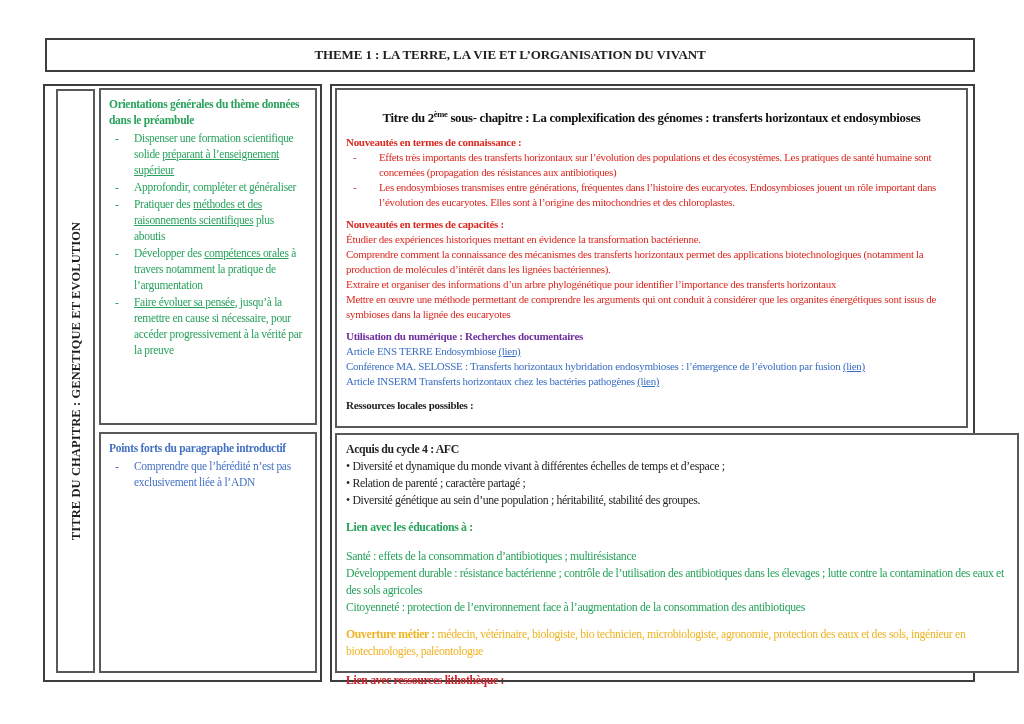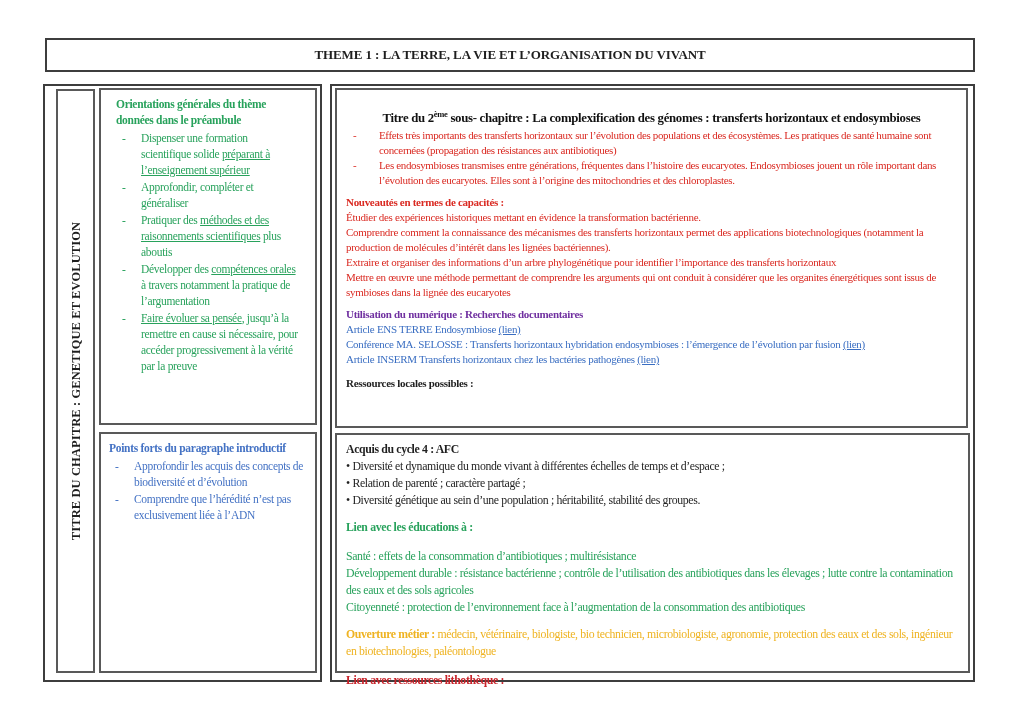--- a/index.html
+++ b/index.html
@@ -19,37 +19,37 @@
   .right-outer{left:330px;top:84px;width:645px;height:598px;border:2px solid #3d3d3d;}
   
   .vstrip{left:56px;top:89px;width:39px;height:584px;border:2px solid #595959;}
   .vstrip .vtext{
     position:absolute;left:50%;top:50%;width:560px;
     transform:translate(-50%,-50%) rotate(-90deg);
     text-align:center;font-weight:bold;font-size:12.5px;white-space:nowrap;
     letter-spacing:0.1px;
   }
   
-  .green-box{left:99px;top:88px;width:218px;height:337px;border:2px solid #595959;padding:6px 15px;}
+  .green-box{left:99px;top:88px;width:218px;height:337px;border:2px solid #595959;padding:6px 8px;}
   .blue-box{left:99px;top:432px;width:218px;height:241px;border:2px solid #595959;padding:6px 8px;}
   .green-box, .blue-box{font-size:11.5px;letter-spacing:-0.3px;line-height:16px;}
   .gb-title{font-weight:bold;color:#28a25c;margin:0 0 2px 0;}
   .bb-title{font-weight:bold;color:#4472c4;margin:0 0 2px 0;}
   ul.dash{list-style:none;margin:0;padding:0;}
   ul.dash li{position:relative;padding-left:25px;margin:0 0 1px 0;}
   ul.dash li::before{content:"-";position:absolute;left:6px;}
   .green-box ul.dash li{color:#28a25c;}
   .green-box ul.dash li::before{color:#28a25c;}
   .blue-box ul.dash li{color:#4472c4;}
   .blue-box ul.dash li::before{color:#4472c4;}
   .u{text-decoration:underline;}
   
   .tr-box{left:335px;top:88px;width:633px;height:340px;border:2px solid #595959;padding:12px 9px 0 9px;
           font-size:11px;letter-spacing:-0.3px;line-height:15px;}
-  .br-box{left:335px;top:433px;width:635px;height:240px;border:2px solid #595959;padding:6px 9px 0 9px;
+  .br-box{left:335px;top:433px;width:684px;height:240px;border:2px solid #595959;padding:6px 9px 0 9px;
           font-size:11.8px;letter-spacing:-0.35px;line-height:17px;}
   .center-title{text-align:center;font-weight:bold;font-size:12.8px;line-height:20px;color:#111;margin:2px 0 0 0;}
   .center-title sup{font-size:8.5px;}
   .sec-heading{font-weight:bold;margin:7px 0 0 0;}
   .red{color:#da2a22;}
   ul.red-list{list-style:none;margin:0;padding:0;color:#da2a22;letter-spacing:-0.35px;}
   ul.red-list li{position:relative;padding-left:33px;}
   ul.red-list li::before{content:"-";position:absolute;left:7px;}
   .cap-line{margin:0;color:#da2a22;}
   .purple{color:#7030a0;}
@@ -96,30 +96,30 @@
     </li>
     <li>
       <span></span><span class="u">Faire évoluer sa pensée</span><span>, jusqu’à la remettre en cause si nécessaire, pour accéder progressivement à la vérité par la preuve</span>
     </li>
   </ul>
 </div>
 
 <div class="box blue-box">
   <p class="bb-title">Points forts du paragraphe introductif</p>
   <ul class="dash">
-    <li>Approfondir les acquis des concepts de biodiversité et d’évolution</li>
     <li>Comprendre que l’hérédité n’est pas exclusivement liée à l’ADN</li>
   </ul>
 </div>
 
 <div class="box right-outer"></div>
 
 <div class="box tr-box">
   <p class="center-title"><span>Titre du 2</span><sup>ème</sup><span> sous- chapitre : La complexification des génomes : transferts horizontaux et endosymbioses</span></p>
 
+  <p class="sec-heading red">Nouveautés en termes de connaissance :</p>
   <ul class="red-list">
     <li>Effets très importants des transferts horizontaux sur l’évolution des populations et des écosystèmes. Les pratiques de santé humaine sont concernées (propagation des résistances aux antibiotiques)</li>
     <li>Les endosymbioses transmises entre générations, fréquentes dans l’histoire des eucaryotes. Endosymbioses jouent un rôle important dans l’évolution des eucaryotes. Elles sont à l’origine des mitochondries et des chloroplastes.</li>
   </ul>
 
   <p class="sec-heading red">Nouveautés en termes de capacités :</p>
   <p class="cap-line">Étudier des expériences historiques mettant en évidence la transformation bactérienne.</p>
   <p class="cap-line">Comprendre comment la connaissance des mécanismes des transferts horizontaux permet des applications biotechnologiques (notamment la production de molécules d’intérêt dans les lignées bactériennes).</p>
   <p class="cap-line">Extraire et organiser des informations d’un arbre phylogénétique pour identifier l’importance des transferts horizontaux</p>
   <p class="cap-line">Mettre en œuvre une méthode permettant de comprendre les arguments qui ont conduit à considérer que les organites énergétiques sont issus de symbioses dans la lignée des eucaryotes</p>

